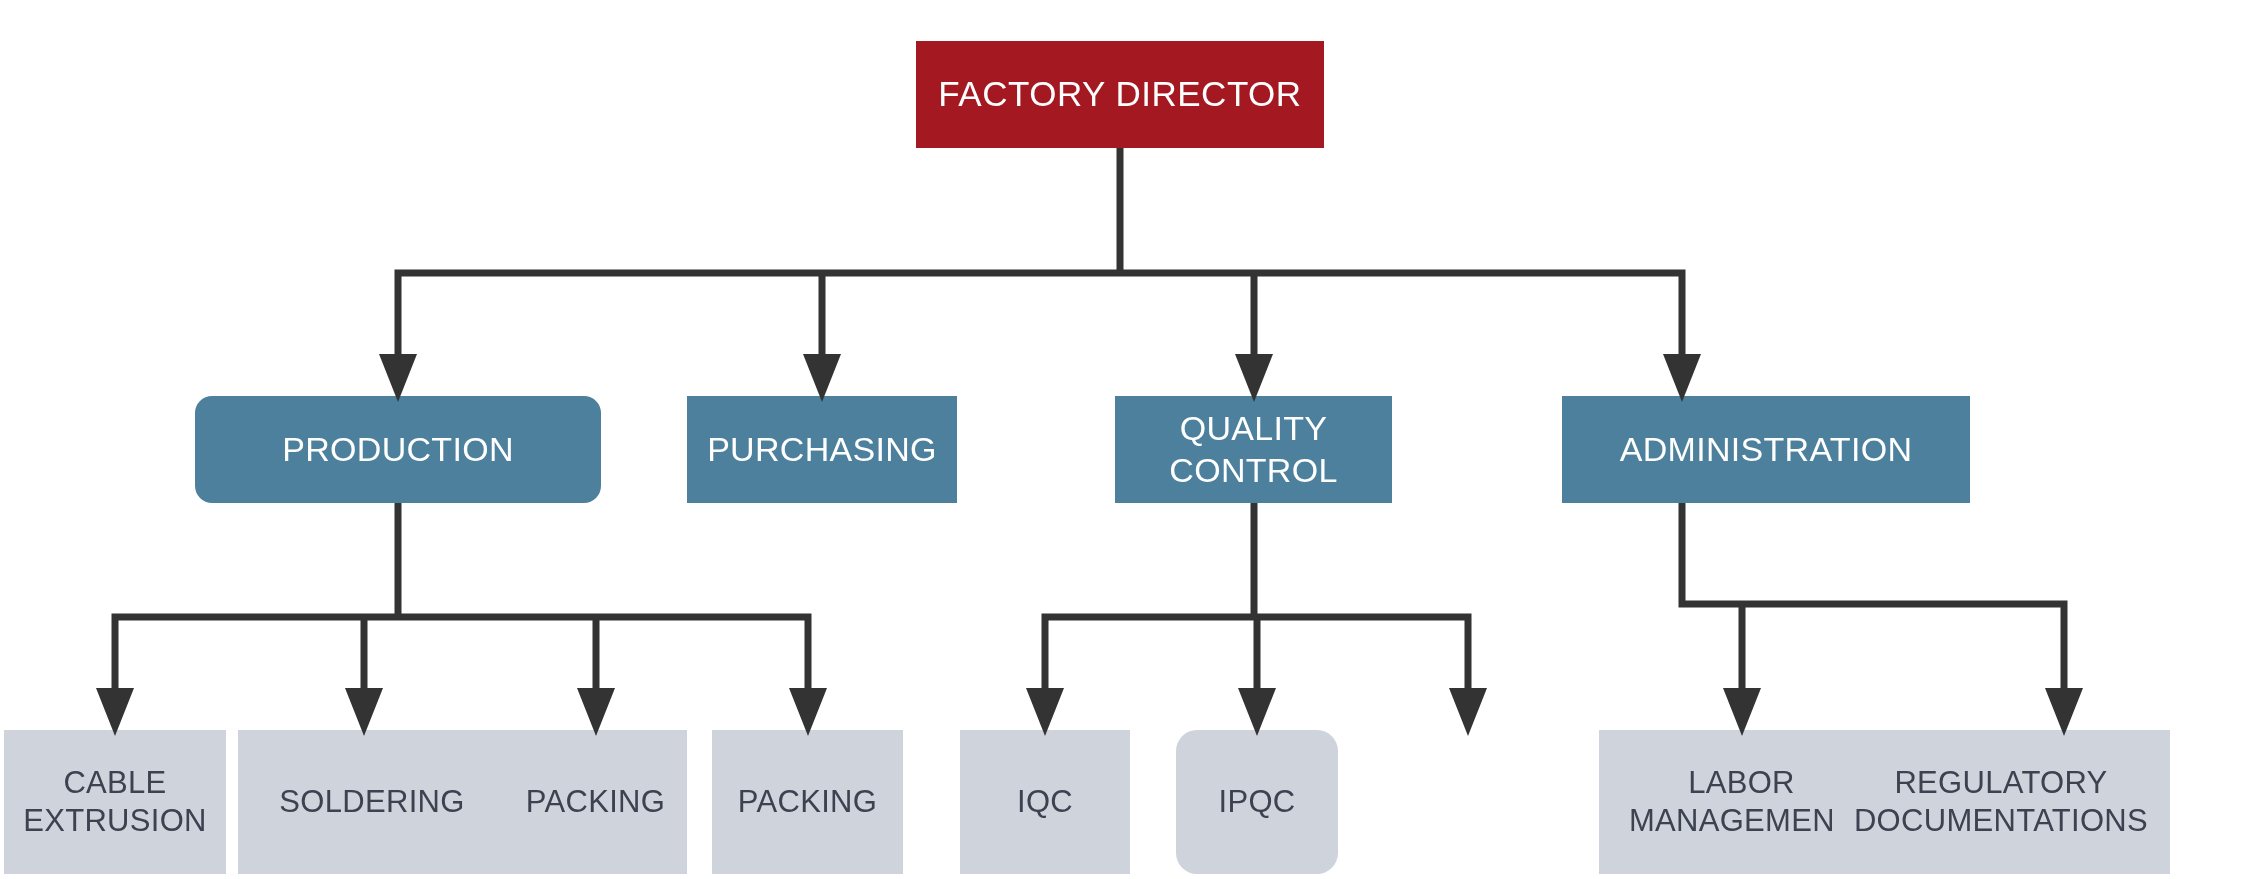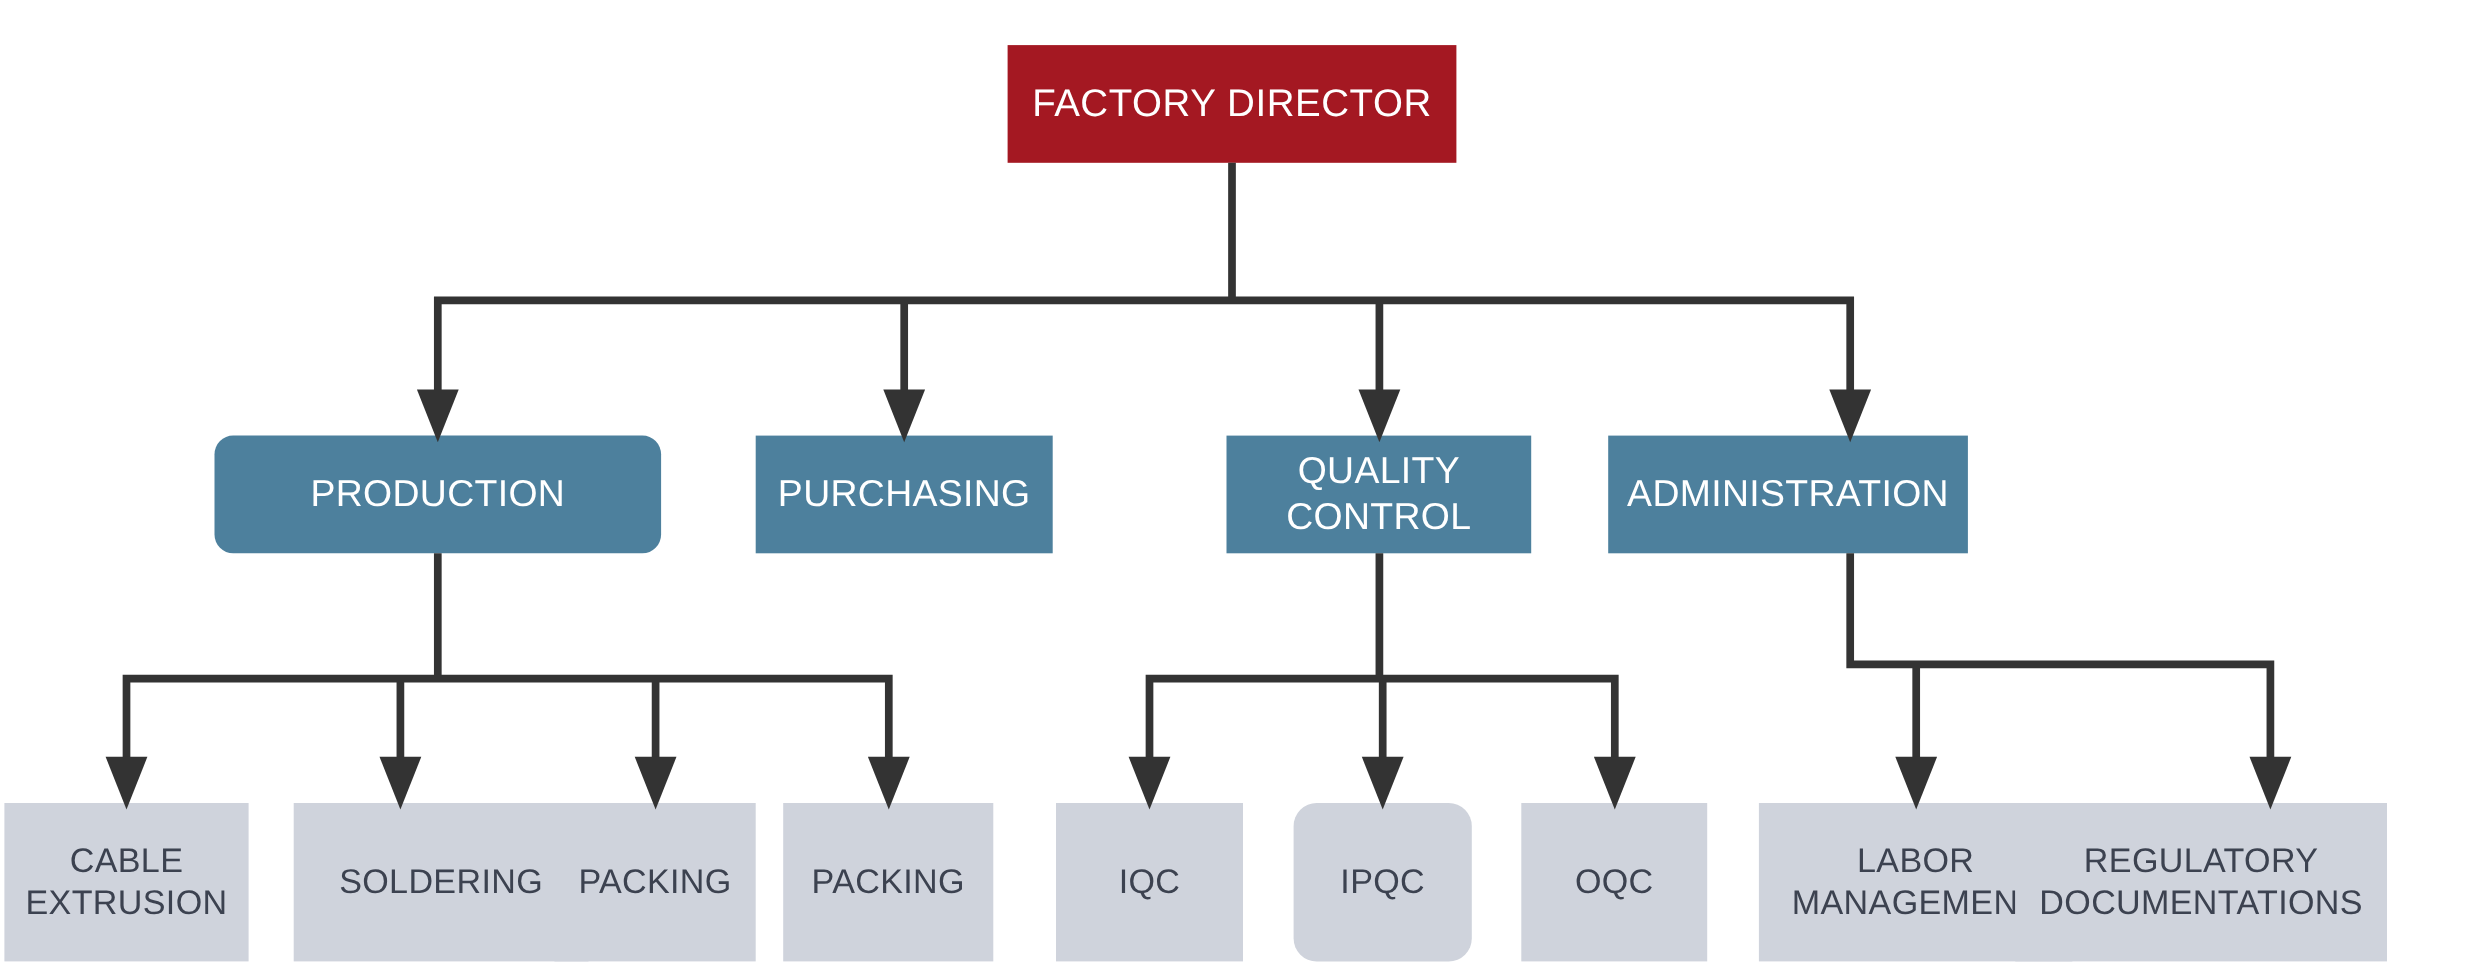--- a/index.html
+++ b/index.html
@@ -36,30 +36,30 @@
   .dept-node {
     top: 396px; height: 107px;
     background: var(--dept-bg, #4D809D);
     color: var(--text-on-color, #FFFFFF);
     font-size: 34px;
     letter-spacing: 0.3px;
   }
   .dept-production     { left: 195px;  width: 406px; border-radius: 17px; }
   .dept-purchasing     { left: 687px;  width: 270px; }
   .dept-quality        { left: 1115px; width: 277px; }
-  .dept-administration { left: 1462px; width: 327px; }
+  .dept-administration { left: 1562px; width: 408px; }
   .leaf-node {
     top: 730px; height: 144px;
     background: var(--leaf-bg, #CFD3DC);
     color: var(--leaf-text, #3C4250);
     font-size: 31px;
     letter-spacing: 0.3px;
   }
   .leaf-cable     { left: 4px;    width: 222px; }
-  .leaf-soldering { left: 267px;  width: 268px; }
+  .leaf-soldering { left: 238px;  width: 268px; }
   .leaf-testing   { left: 504px;  width: 183px; }
   .leaf-packing   { left: 712px;  width: 191px; }
   .leaf-iqc       { left: 960px;  width: 170px; }
   .leaf-ipqc      { left: 1176px; width: 162px; border-radius: 21px; }
   .leaf-oqc       { left: 1383px; width: 169px; }
   .leaf-labor     { left: 1599px; width: 285px; }
   .leaf-regdoc    { left: 1832px; width: 338px; }
   .connector-layer {
     position: absolute;
     left: 0; top: 0;
@@ -87,21 +87,20 @@
   <div class="node dept-node dept-purchasing">PURCHASING</div>
   <div class="node dept-node dept-quality">QUALITY CONTROL</div>
   <div class="node dept-node dept-administration">ADMINISTRATION</div>
 
   <div class="node leaf-node leaf-cable">CABLE EXTRUSION</div>
   <div class="node leaf-node leaf-soldering">SOLDERING</div>
   <div class="node leaf-node leaf-testing">PACKING</div>
   <div class="node leaf-node leaf-packing">PACKING</div>
   <div class="node leaf-node leaf-iqc">IQC</div>
   <div class="node leaf-node leaf-ipqc">IPQC</div>
-  <div class="node leaf-node leaf-oqc">OQC</div>
   <div class="node leaf-node leaf-labor">LABOR MANAGEMENT</div>
   <div class="node leaf-node leaf-regdoc">REGULATORY DOCUMENTATIONS</div>
 
   <svg class="connector-layer" viewBox="0 0 2245 879">
 
     <path class="line" d="M1120 148 V273 M398 362 V273 H1682 V362 M822 273 V362 M1254 273 V362"></path>
     <path class="arrow" d="M379 354 h38 L398 402 Z"></path>
     <path class="arrow" d="M803 354 h38 L822 402 Z"></path>
     <path class="arrow" d="M1235 354 h38 L1254 402 Z"></path>
     <path class="arrow" d="M1663 354 h38 L1682 402 Z"></path>

